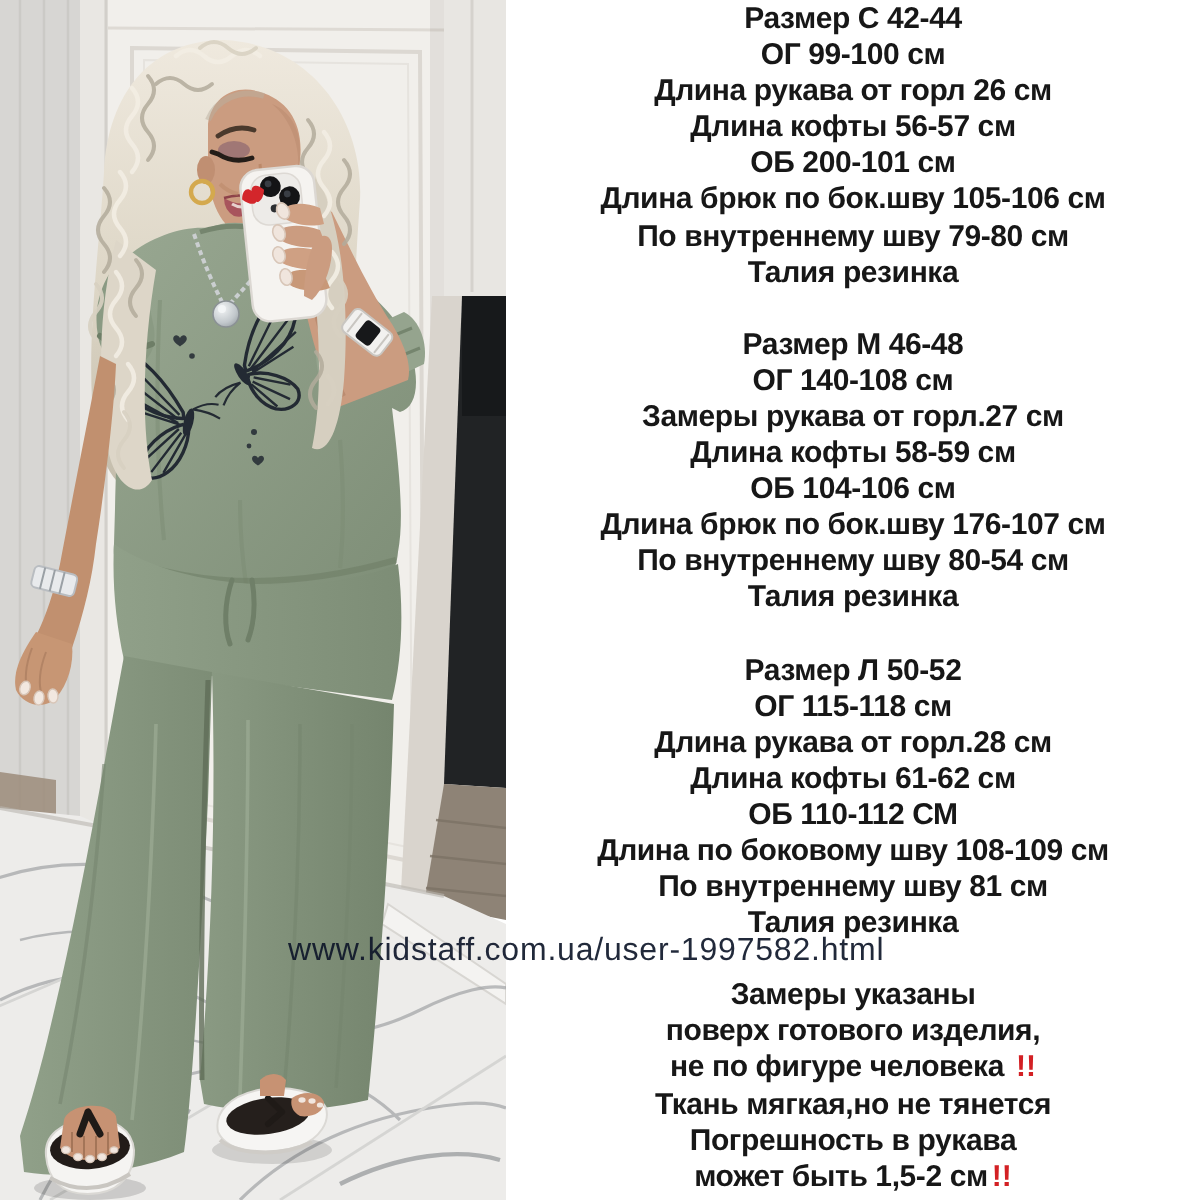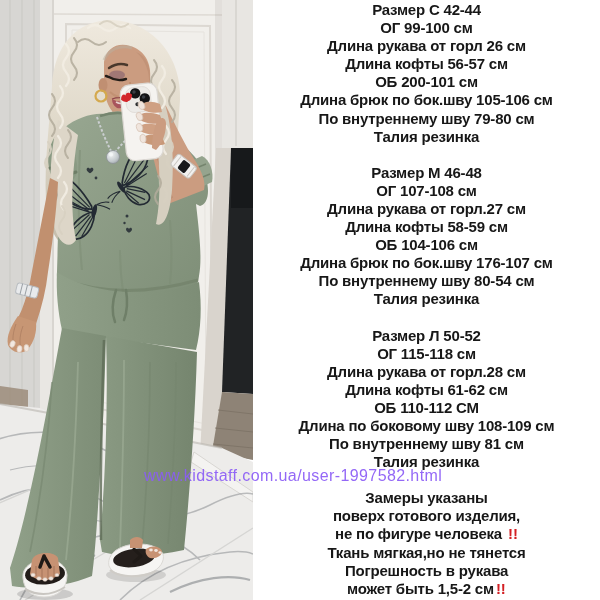--- a/index.html
+++ b/index.html
@@ -16,21 +16,21 @@
   .block{margin:0 0 18px 0;}
   .line{
     font-size:15px;line-height:18.1px;font-weight:bold;color:#171717;
     letter-spacing:-0.2px;white-space:nowrap;
   }
   .warn{
     color:#d32024;font-weight:bold;letter-spacing:0px;margin-left:2px;
   }
   .watermark{
     position:absolute;left:144px;top:467px;width:320px;
-    font-size:16px;font-weight:normal;color:#8b5cf6;letter-spacing:0.4px;
+    font-size:16px;font-weight:normal;color:#0f172a;letter-spacing:0.4px;
     opacity:0.92;white-space:nowrap;pointer-events:none;
   }
 </style>
 </head>
 <body>
 
 <div class="photo-region">
 <svg width="253" height="600" viewBox="0 0 253 600" xmlns="http://www.w3.org/2000/svg">
   <defs>
     <linearGradient id="hairGrad" x1="0" y1="0" x2="0" y2="1">
@@ -330,22 +330,22 @@
       <div class="line">ОГ 99-100 см</div>
       <div class="line">Длина рукава от горл 26 см</div>
       <div class="line">Длина кофты 56-57 см</div>
       <div class="line">ОБ 200-101 см</div>
       <div class="line">Длина брюк по бок.шву 105-106 см</div>
       <div class="line">По внутреннему шву 79-80 см</div>
       <div class="line">Талия резинка</div>
     </div>
     <div class="block">
       <div class="line">Размер М 46-48</div>
-      <div class="line">ОГ 107-108 см</div>
-      <div class="line">Длина рукава от горл.27 см</div>
+      <div class="line">ОГ 140-108 см</div>
+      <div class="line">Замеры рукава от горл.27 см</div>
       <div class="line">Длина кофты 58-59 см</div>
       <div class="line">ОБ 104-106 см</div>
       <div class="line">Длина брюк по бок.шву 176-107 см</div>
       <div class="line">По внутреннему шву 80-54 см</div>
       <div class="line">Талия резинка</div>
     </div>
     <div class="block">
       <div class="line">Размер Л 50-52</div>
       <div class="line">ОГ 115-118 см</div>
       <div class="line">Длина рукава от горл.28 см</div>

